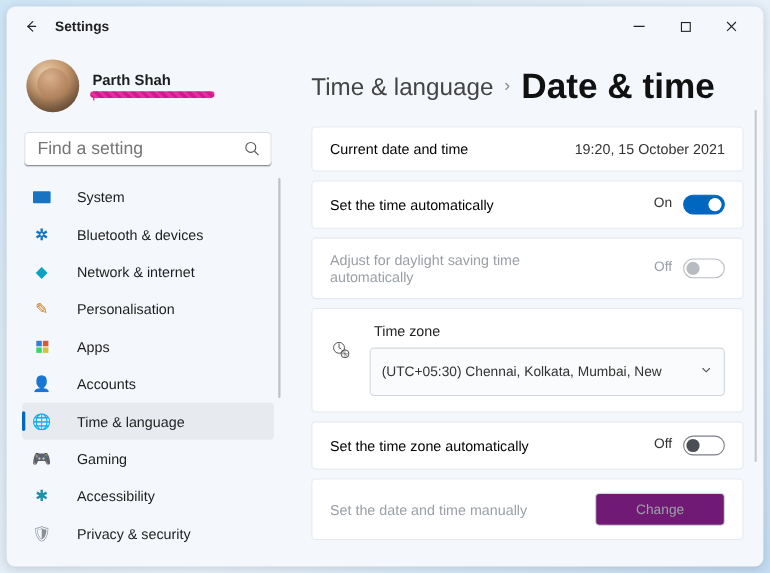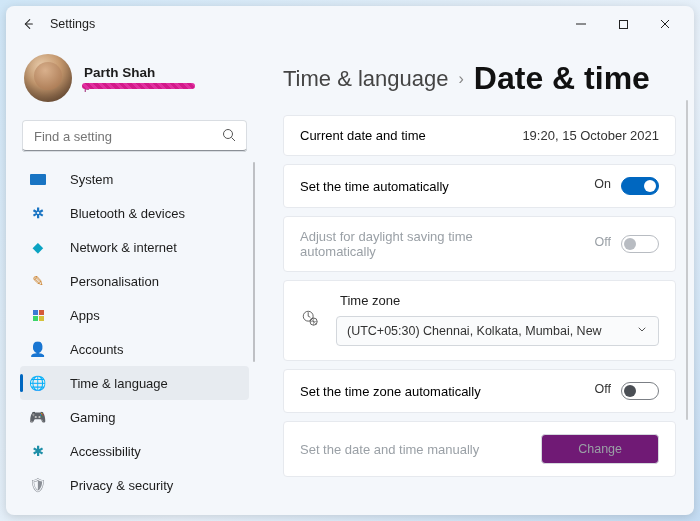--- a/index.html
+++ b/index.html
@@ -13,36 +13,36 @@
     position: absolute; left: 6px; top: 6px; right: 6px; bottom: 6px;
     background: #f4f7fb;
     border-radius: 8px; overflow: hidden;
     box-shadow: 0 2px 10px rgba(0,0,0,0.15);
     display: flex; flex-direction: column;
   }
   .titlebar {
     height: 36px; display: flex; align-items: center; padding: 0 8px;
   }
   .back-btn { width: 28px; height: 28px; display:flex;align-items:center;justify-content:center;border-radius:4px;}
-  .titleword { font-size: 12.5px; font-weight: 400; margin-left: 8px; color:#222;text-align:right;}
+  .titleword { font-size: 12.5px; font-weight: 700; margin-left: 8px; color:#222;text-align:right;}
   .winctrls { margin-left: auto; display:flex;}
   .winctrl { width:42px;height:30px;display:flex;align-items:center;justify-content:center;}
   .winctrl svg{stroke:#222;}
   .content { flex:1; display:flex; overflow:hidden;}
   .sidebar { width: 255px; padding: 6px 4px 16px 14px; display:flex;flex-direction:column;overflow:hidden;}
   .profile { display:flex; align-items:center; gap:12px; padding: 6px 4px 12px 4px;}
   .avatar { width:48px;height:48px;border-radius:50%;background:radial-gradient(circle at 35% 25%,#e6c9a8 0%,#c89b70 40%,#6b4a32 100%);box-shadow:inset 0 -8px 12px rgba(0,0,0,0.25); position:relative;overflow:hidden;}
   .avatar::after{content:"";position:absolute;left:10px;top:8px;width:28px;height:28px;border-radius:50%;background:radial-gradient(circle at 40% 30%,#d9b08c,#a27049);}
   .profile-name { font-size: 13.5px; font-weight: 600; color:#1d1d1d;}
   .profile-email { font-size:11px;color:#9b1a6f;position:relative;}
   .profile-email::after{content:"";position:absolute;left:-2px;right:-40px;top:3px;height:6px;background:repeating-linear-gradient(45deg,#d21a8a 0 3px,#e030a0 3px 6px);border-radius:3px;}
   .search { margin: 6px 10px 10px 2px; position:relative;}
   .search input{
     width:100%;height:32px;border:none;border-radius:4px;
-    padding:0 32px 0 12px;font-size:13px;color:#333;
+    padding:0 32px 0 12px;font-size:16px;color:#333;
     background:#fff; box-shadow:inset 0 0 0 1px #d9dde2, inset 0 -2px 0 #8a8f96;
     outline:none;
   }
   .search .sicon{position:absolute;right:10px;top:7px;}
   .nav { flex:1; overflow-y:auto; position:relative; padding-right:6px; margin-right:2px;}
   .nav::-webkit-scrollbar{width:3px;}
   .nav-item{
     display:flex;align-items:center;gap:24px;height:34px;
     padding:0 10px;border-radius:4px;font-size:13px;color:#1d1d1d;cursor:pointer;
   }
@@ -73,21 +73,21 @@
   .toggle.on{background:#0067c0;border-color:#0067c0;}
   .toggle.on .knob{background:#fff;left:22px;}
   .toggle.disabled{border-color:#b8bcc2;cursor:default;}
   .toggle.disabled .knob{background:#b8bcc2;}
   .tz-card{background:#fff;border:1px solid #e6e9ee;border-radius:4px;padding:12px 16px 14px 16px;margin-bottom:8px;}
   .tz-head{display:flex;align-items:flex-start;gap:16px;}
   .tz-icon-col{width:20px;display:flex;justify-content:center;padding-top:16px;}
   .tz-body{flex:1;}
   .tz-title{font-size:13px;color:#222;margin-bottom:8px;padding-left:4px;}
   .tz-select{
-    height:30px;border:1px solid #d3d7dc;border-radius:4px;background:#fafbfc;
+    height:44px;border:1px solid #d3d7dc;border-radius:4px;background:#fafbfc;
     display:flex;align-items:center;justify-content:space-between;
     padding:0 10px;font-size:12.5px;color:#333;cursor:pointer;gap:28px;
   }
   .change-btn{
     height:30px;padding:0 36px;border:1px solid #d5d9de;border-radius:4px;
     background:#701a75;font-size:12.5px;color:#9aa0a6;display:flex;align-items:center;
   }
 </style>
 </head>
 <body>

